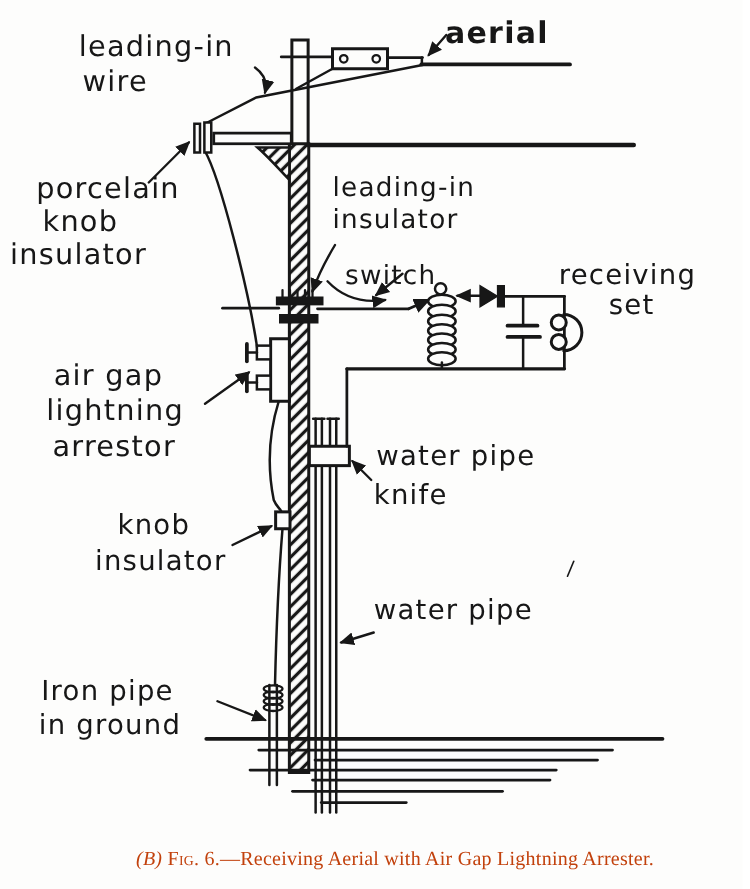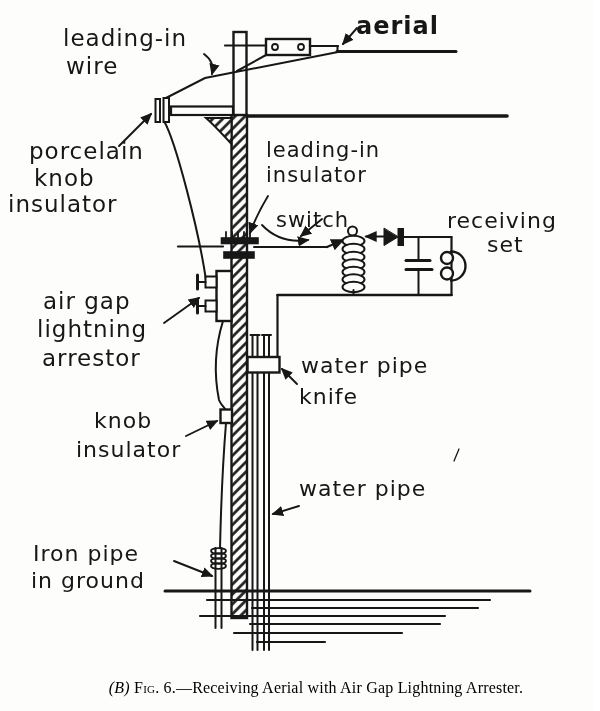--- a/index.html
+++ b/index.html
@@ -4,21 +4,21 @@
 <style>
   html,body{margin:0;padding:0;}
   #page{position:relative;width:594px;height:711px;background:#fdfdfc;overflow:hidden;
         font-family:"DejaVu Sans",sans-serif;color:#171717;}
   svg{position:absolute;left:0;top:0;}
   .lbl{position:absolute;white-space:nowrap;line-height:1;font-size:22px;
        letter-spacing:1px;color:#171717;}
   .s21{font-size:21px;} .s23{font-size:23px;} .s24{font-size:24px;font-weight:bold;}
   #caption{position:absolute;left:316px;top:679px;transform:translateX(-50%);
            font-family:"Liberation Serif",serif;font-size:16px;white-space:nowrap;
-           letter-spacing:0.2px;color:#000000;}
+           letter-spacing:0.2px;color:#c2410c;}
   #caption .it{font-style:italic;}
   #caption .sc{font-variant:small-caps;}
 </style>
 </head>
 <body>
 
 <div id="page">
 
   <svg width="600" height="711" viewBox="0 0 600 711">
     <defs>

